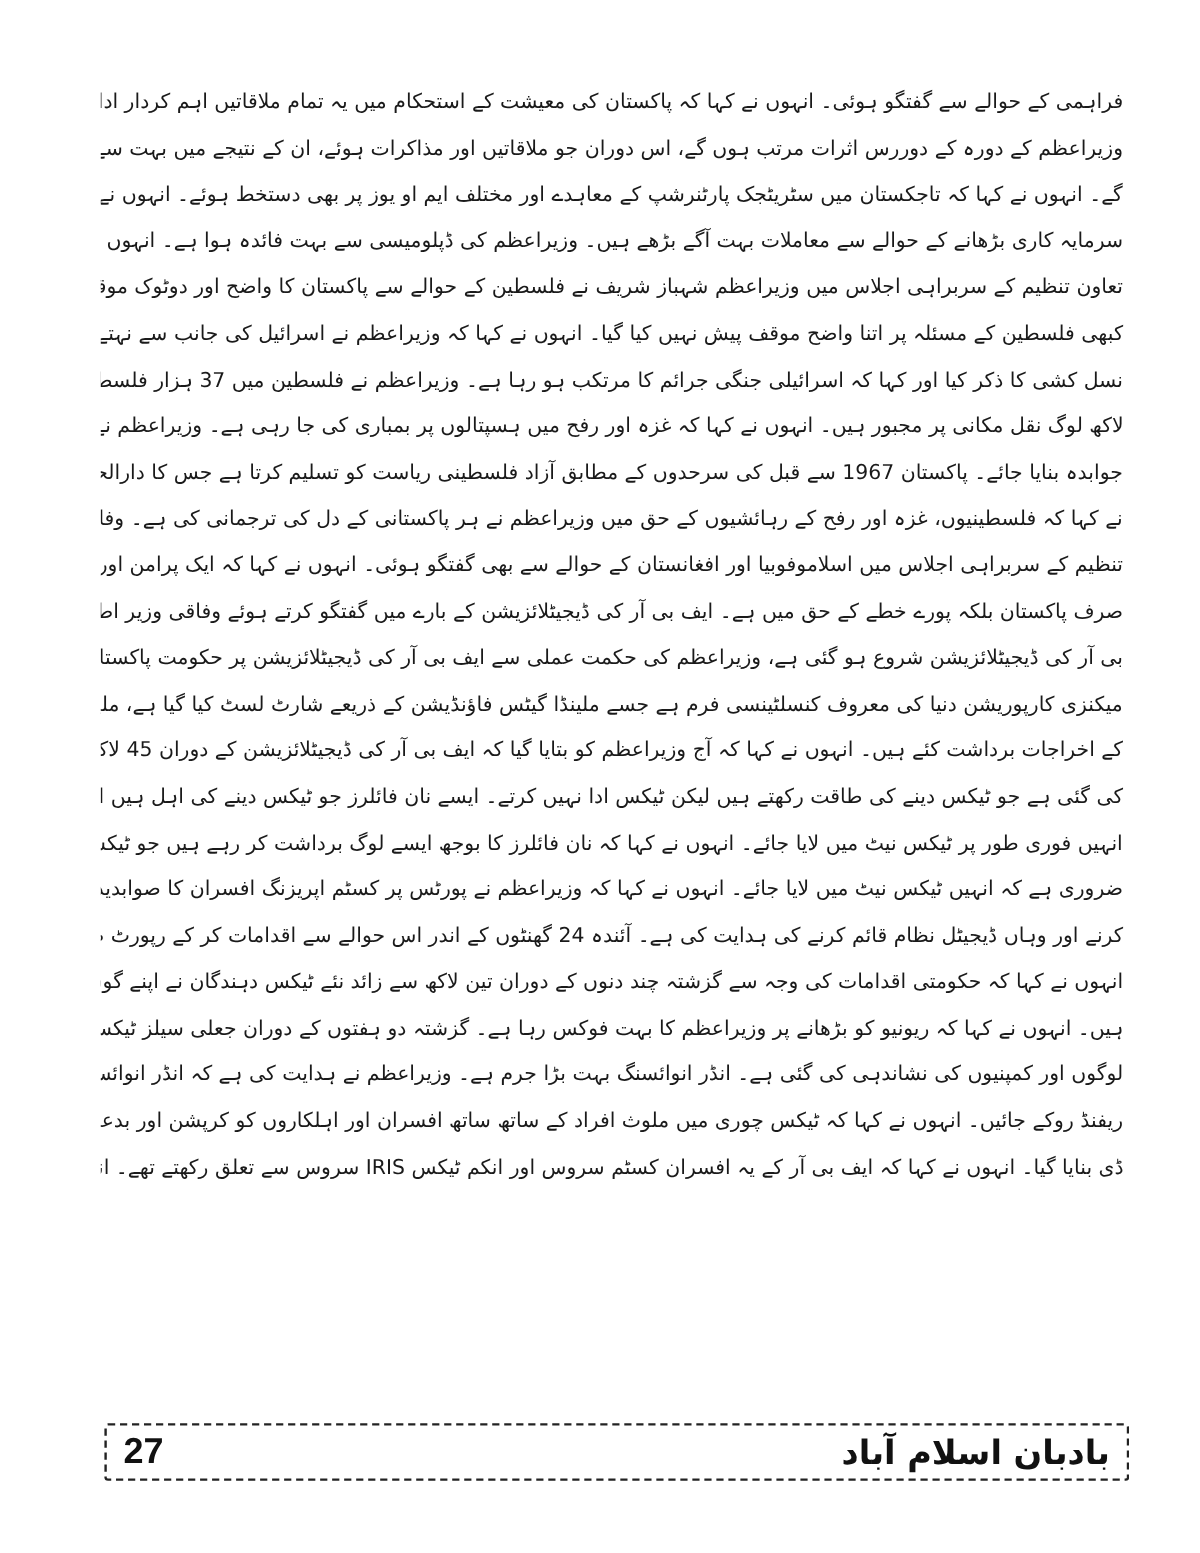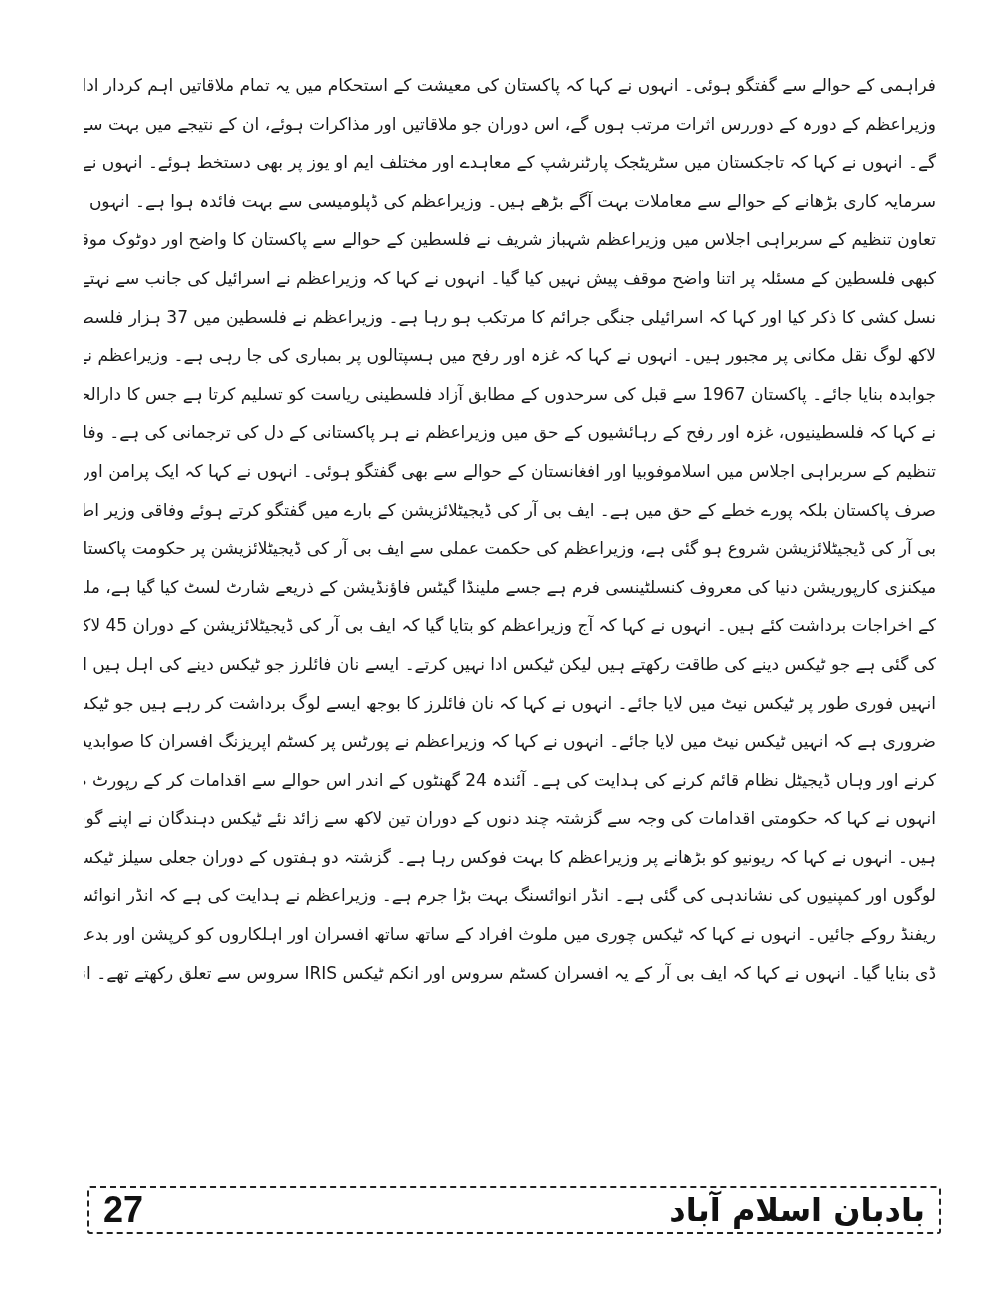--- a/index.html
+++ b/index.html
@@ -14,22 +14,22 @@
     height: 38.6px; line-height: 38.6px;
     text-align: justify; text-align-last: justify;
     white-space: nowrap; overflow: hidden;
   }
   .footer {
     position: absolute; left: 87px; top: 1186px; width: 822px; height: 44px;
     border: 2px dashed #222; border-radius: 3px;
     display: flex; align-items: center; justify-content: space-between;
     padding: 0 14px;
   }
-  .page-number { font-family: "Liberation Sans", sans-serif; font-weight: bold; font-size: 36px; color: #111; }
-  .publication-name { font-family: "DejaVu Sans", sans-serif; font-weight: bold; font-size: 32px; color: #111; direction: rtl; }
+  .page-number { font-family: "Liberation Sans", sans-serif; font-weight: bold; font-size: 30px; color: #111; }
+  .publication-name { font-family: "DejaVu Sans", sans-serif; font-weight: bold; font-size: 28px; color: #111; direction: rtl; }
 </style>
 </head>
 <body>
 
 <div class="page-body" id="article-body">
     <div class="line">فراہمی کے حوالے سے گفتگو ہوئی۔ انہوں نے کہا کہ پاکستان کی معیشت کے استحکام میں یہ تمام ملاقاتیں اہم کردار ادا کریں گی۔ انہوں نے کہا کہ</div>
     <div class="line">وزیراعظم کے دورہ کے دوررس اثرات مرتب ہوں گے، اس دوران جو ملاقاتیں اور مذاکرات ہوئے، ان کے نتیجے میں بہت سے وفود پاکستان آئیں</div>
     <div class="line">گے۔ انہوں نے کہا کہ تاجکستان میں سٹریٹجک پارٹنرشپ کے معاہدے اور مختلف ایم او یوز پر بھی دستخط ہوئے۔ انہوں نے کہا کہ تجارتی حجم اور</div>
     <div class="line">سرمایہ کاری بڑھانے کے حوالے سے معاملات بہت آگے بڑھے ہیں۔ وزیراعظم کی ڈپلومیسی سے بہت فائدہ ہوا ہے۔ انہوں نے کہا کہ شنگھائی</div>
     <div class="line">تعاون تنظیم کے سربراہی اجلاس میں وزیراعظم شہباز شریف نے فلسطین کے حوالے سے پاکستان کا واضح اور دوٹوک موقف پیش کیا، اس سے پہلے</div>

